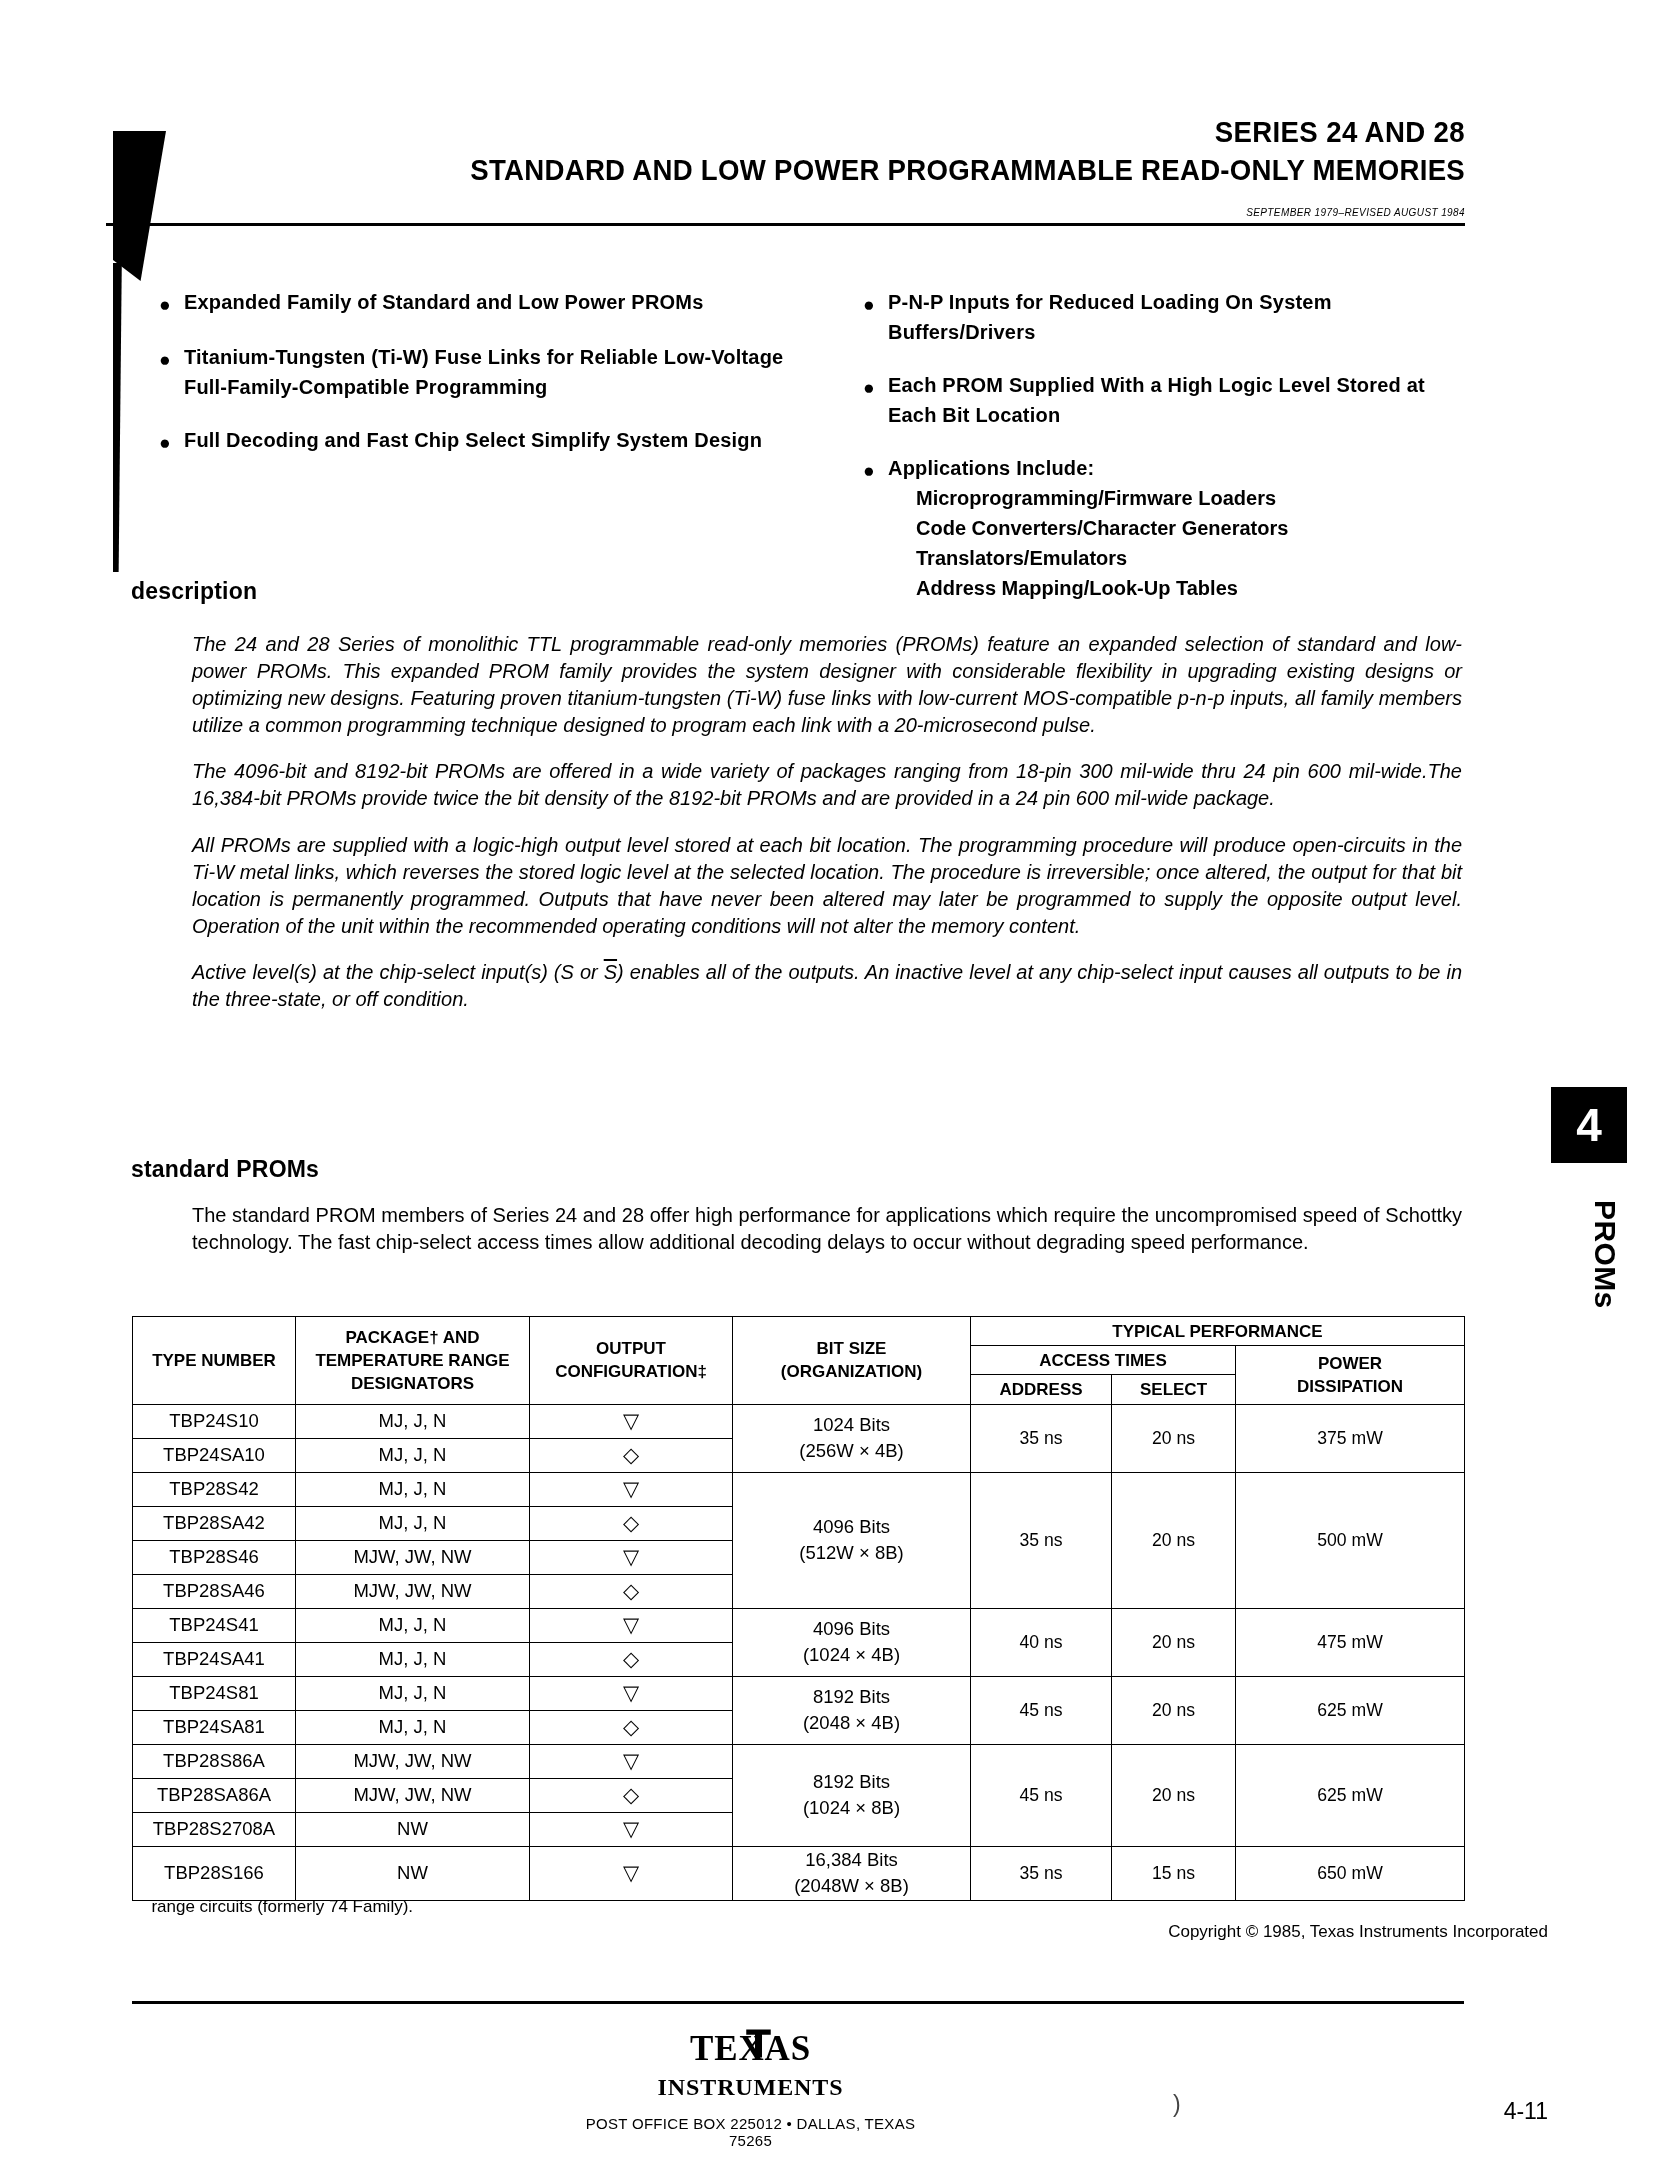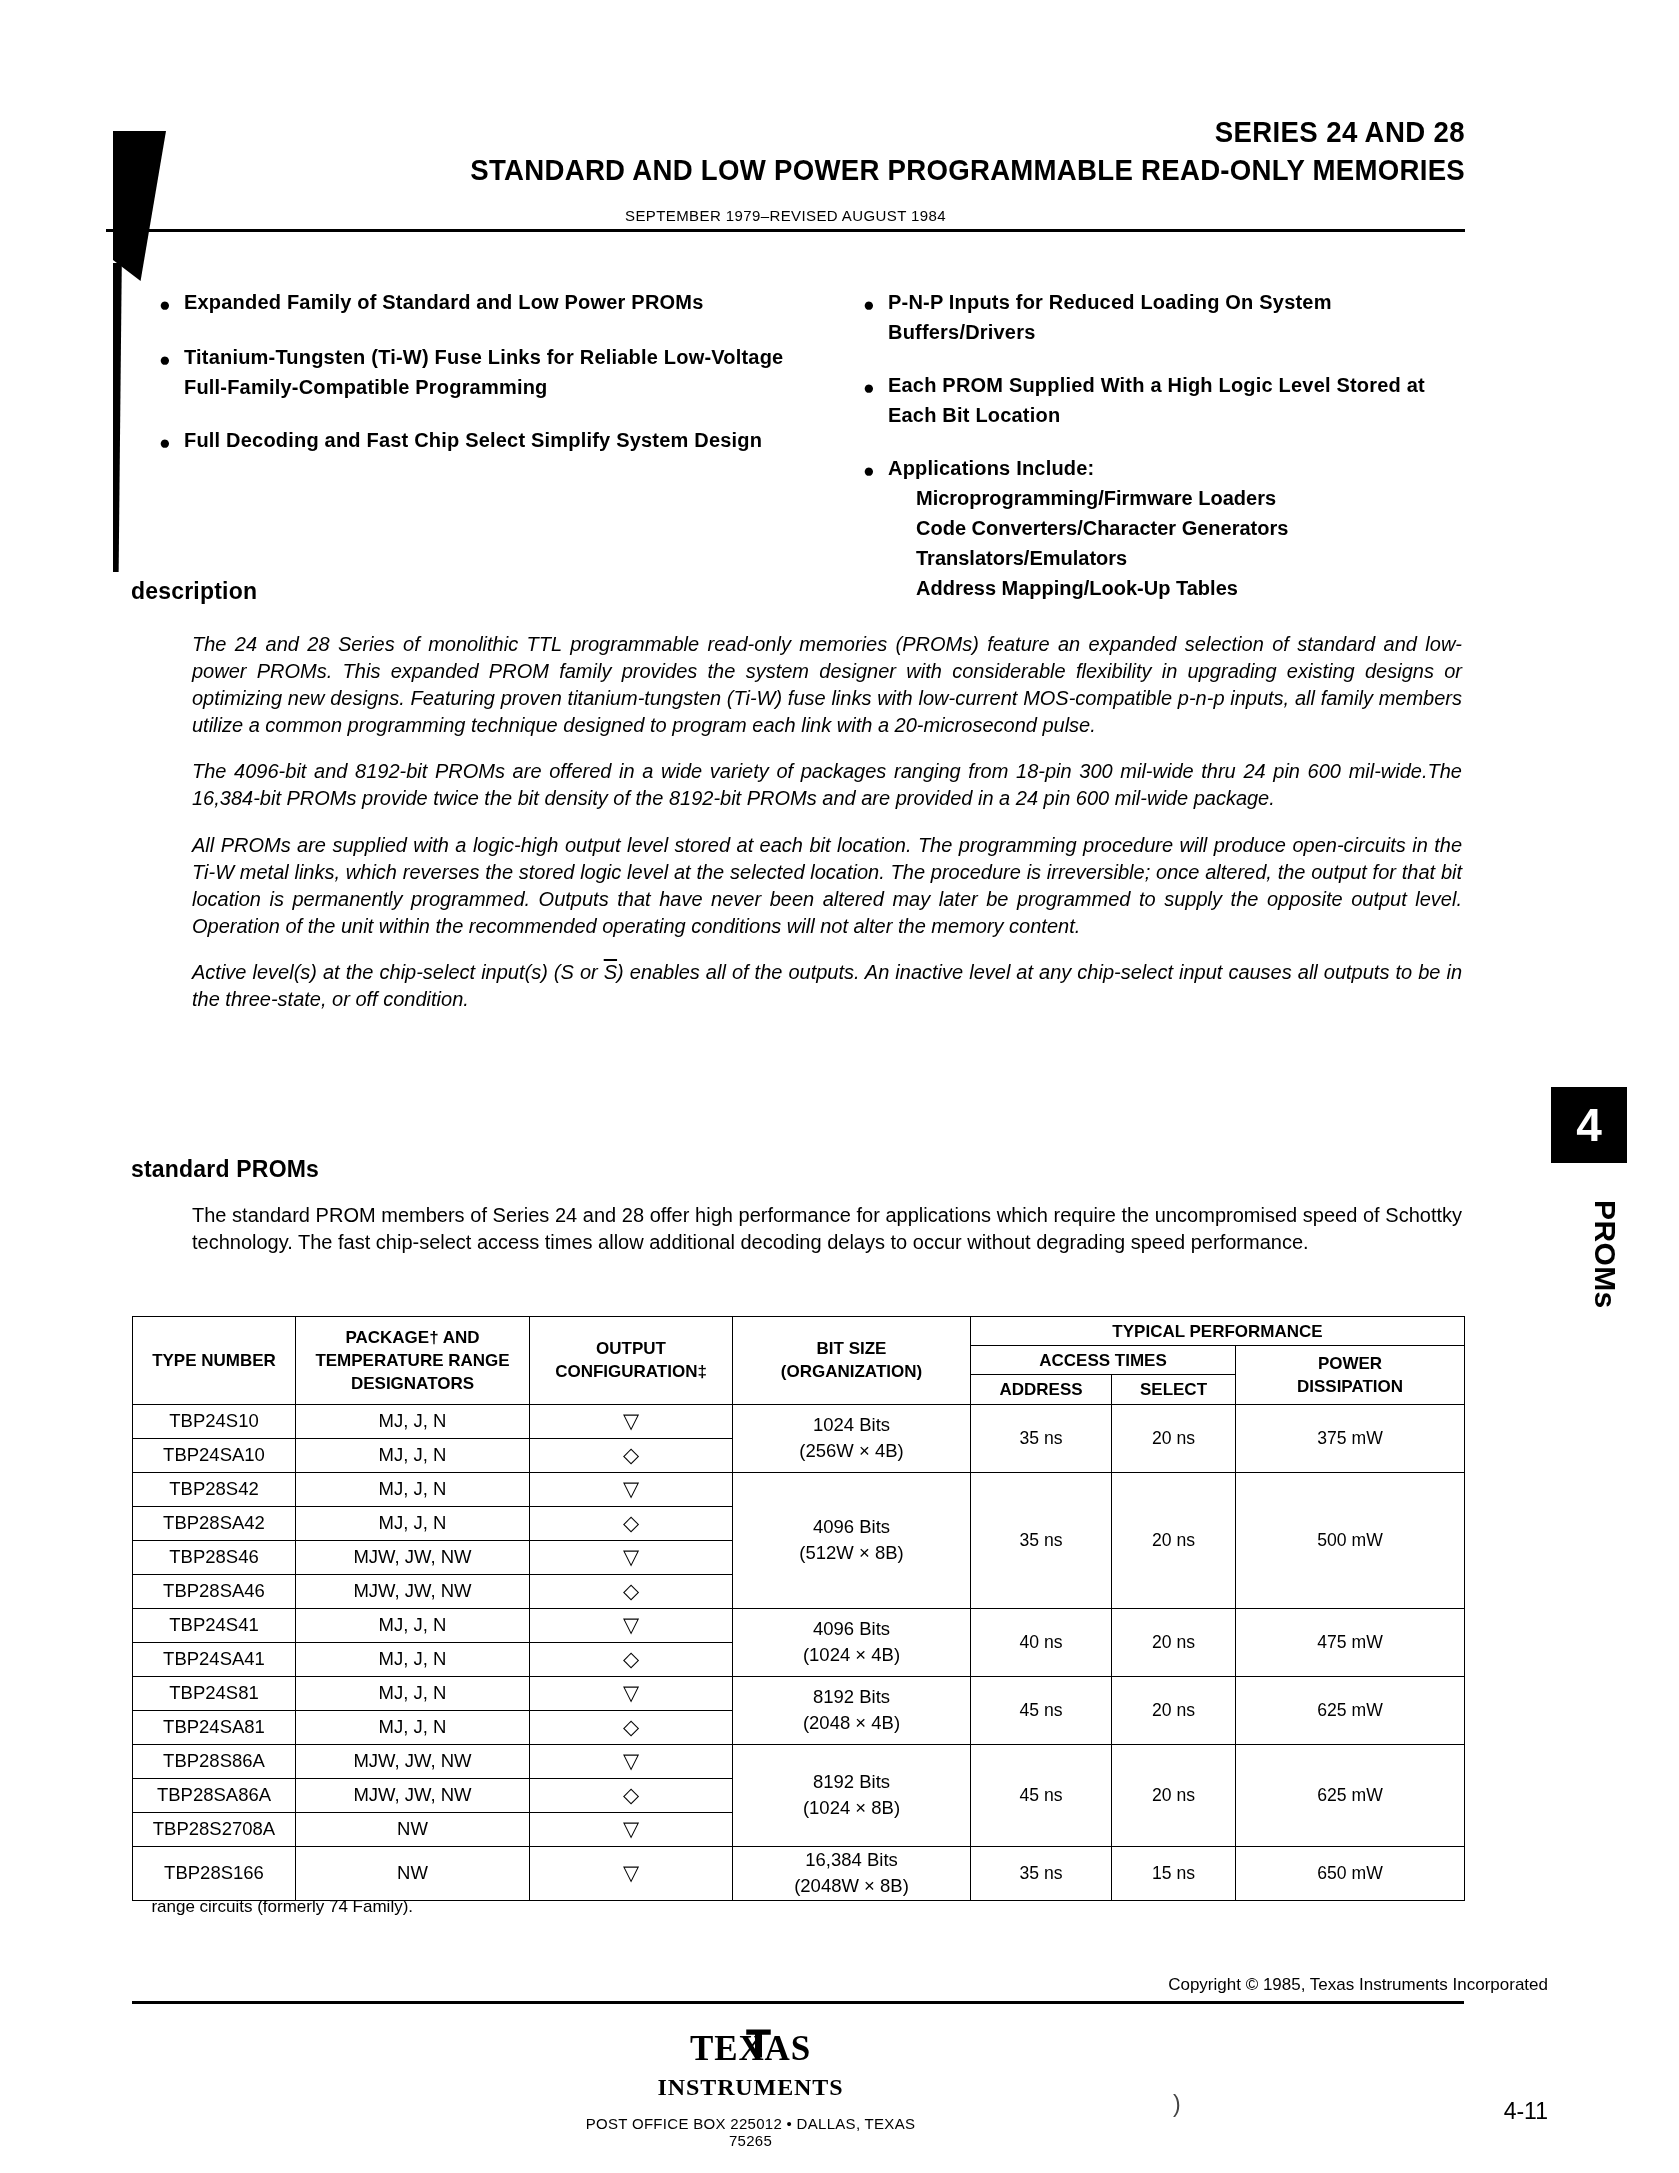--- a/index.html
+++ b/index.html
@@ -44,25 +44,26 @@
     text-align: right;
     font-size: 30px;
     font-weight: bold;
     letter-spacing: 0.3px;
     line-height: 1.15;
     transform: scaleX(0.92);
     transform-origin: right center;
     margin-top: 3.5px;
   }
   .hdr-date {
-    text-align: center;
-    font-size: 15px;
+    text-align: right;
+    font-size: 10px;
     letter-spacing: 0.4px;
     margin-top: 19.4px;
     margin-bottom: 5.3px;
+    font-style: italic;
   }
   .hdr-rule {
     border-bottom: 3.5px solid #000;
     width: 100%;
   }
 
   
   .corner-mark {
     position: absolute;
     left: 113px;
@@ -225,21 +226,21 @@
   .footer-rule {
     position: absolute;
     left: 132px;
     top: 2001px;
     width: 1332px;
     border-bottom: 3.5px solid #000;
   }
   .copyright {
     position: absolute;
     right: 132px;
-    top: 1975px;
+    top: 1922px;
     font-size: 17px;
   }
   .ti-logo {
     position: absolute;
     left: 565px;
     top: 2029px;
     width: 371px;
     text-align: center;
   }
   .ti-line1 {

